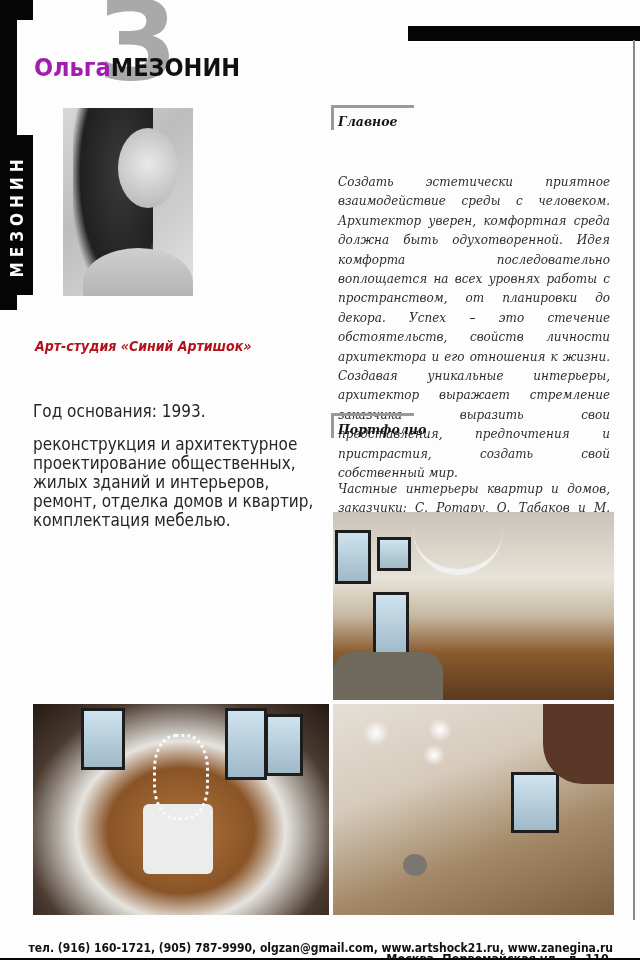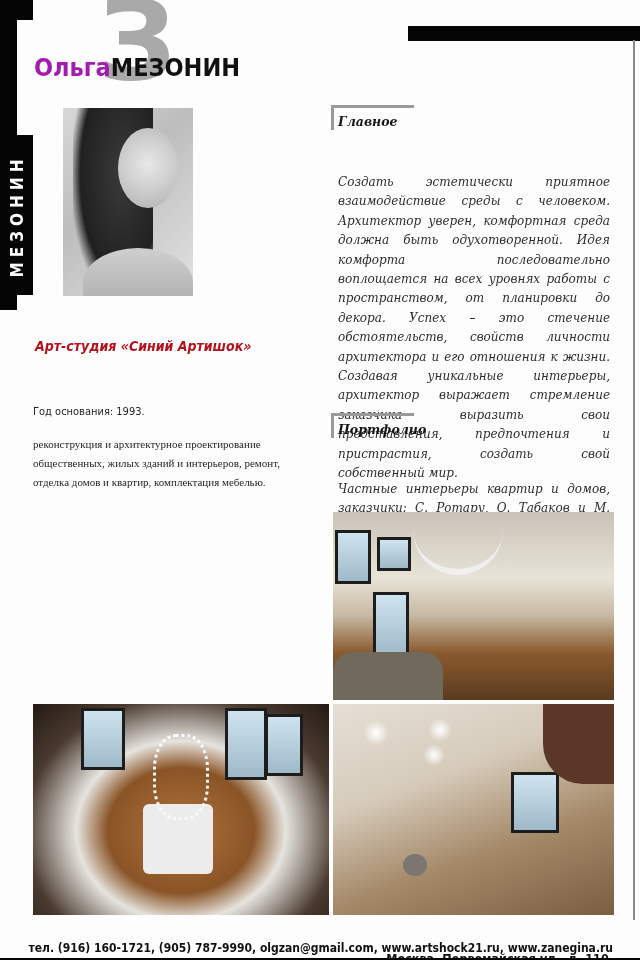--- a/index.html
+++ b/index.html
@@ -33,21 +33,21 @@
   .hair { position:absolute; left:10px; top:0; width:80px; height:188px;
           background:radial-gradient(ellipse at 60% 35%, #3a3a3a 0%, #202020 60%, transparent 75%); }
   .face { position:absolute; left:55px; top:20px; width:60px; height:80px; border-radius:50%;
           background:radial-gradient(circle at 50% 45%, #e8e8e8 0%, #bcbcbc 80%); }
   .shoulder { position:absolute; left:20px; top:140px; width:110px; height:70px; border-radius:50% 50% 0 0;
               background:linear-gradient(180deg,#cfcfcf,#a8a8a8); }
 
   .studio { left:35px; top:338px; color:#b3121b; font-style:italic; font-weight:bold; font-size:14px;
             font-family:"DejaVu Sans Condensed","DejaVu Sans", sans-serif; }
 
-  .left-text { left:33px; width:300px; font-size:11px; line-height:19px; color:#262626;
+  .left-text { left:33px; width:300px; font-size:17px; line-height:19px; color:#262626;
                font-family:"DejaVu Sans Condensed","DejaVu Sans", sans-serif; }
   .left-text p { margin:0 0 14px 0; }
 
   
   .box-corner { border-top:3px solid #9a9a9a; border-left:3px solid #9a9a9a; width:80px; height:22px; }
   .sec-head { font-family:"DejaVu Serif", serif; font-style:italic; font-weight:bold; font-size:12.5px; color:#151515; }
   .sec-body { font-family:"DejaVu Serif", serif; font-style:italic; font-size:12px; line-height:19.4px;
               color:#2c2c2c; text-align:justify;margin-top:40px; }
 
   .photo { overflow:hidden; }
@@ -88,21 +88,21 @@
 <div class="abs portrait">
   <div class="hair"></div>
   <div class="face"></div>
   <div class="shoulder"></div>
 </div>
 
 <div class="abs studio">Арт-студия «Синий Артишок»</div>
 
 <div class="abs left-text" style="top:402px;">
   <p>Год основания: 1993.</p>
-  <div style="width:285px;font-family:Liberation Serif, serif;">реконструкция и архитектурное проектирование общественных, жилых зданий и интерьеров, ремонт, отделка домов и квартир, комплектация мебелью.</div>
+  <div style="width:285px;">реконструкция и архитектурное проектирование общественных, жилых зданий и интерьеров, ремонт, отделка домов и квартир, комплектация мебелью.</div>
 </div>
 
 <div class="abs box-corner" style="left:331px; top:105px;"></div>
 <div class="abs sec-head" style="left:338px; top:114px;">Главное</div>
 <div class="abs sec-body" style="left:338px; top:133px; width:272px;">Создать эстетически приятное взаимодействие среды с человеком. Архитектор уверен, комфортная среда должна быть одухотворенной. Идея комфорта последовательно воплощается на всех уровнях работы с пространством, от планировки до декора. Успех – это стечение обстоятельств, свойств личности архитектора и его отношения к жизни. Создавая уникальные интерьеры, архитектор выражает стремление заказчика выразить свои представления, предпочтения и пристрастия, создать свой собственный мир.</div>
 
 <div class="abs box-corner" style="left:331px; top:413px;"></div>
 <div class="abs sec-head" style="left:338px; top:422px;">Портфолио</div>
 <div class="abs sec-body" style="left:338px; top:440px; width:272px;">Частные интерьеры квартир и домов, заказчики: С. Ротару, О. Табаков и М. Зудина, С. Головина, С. Панфилов.</div>
 

